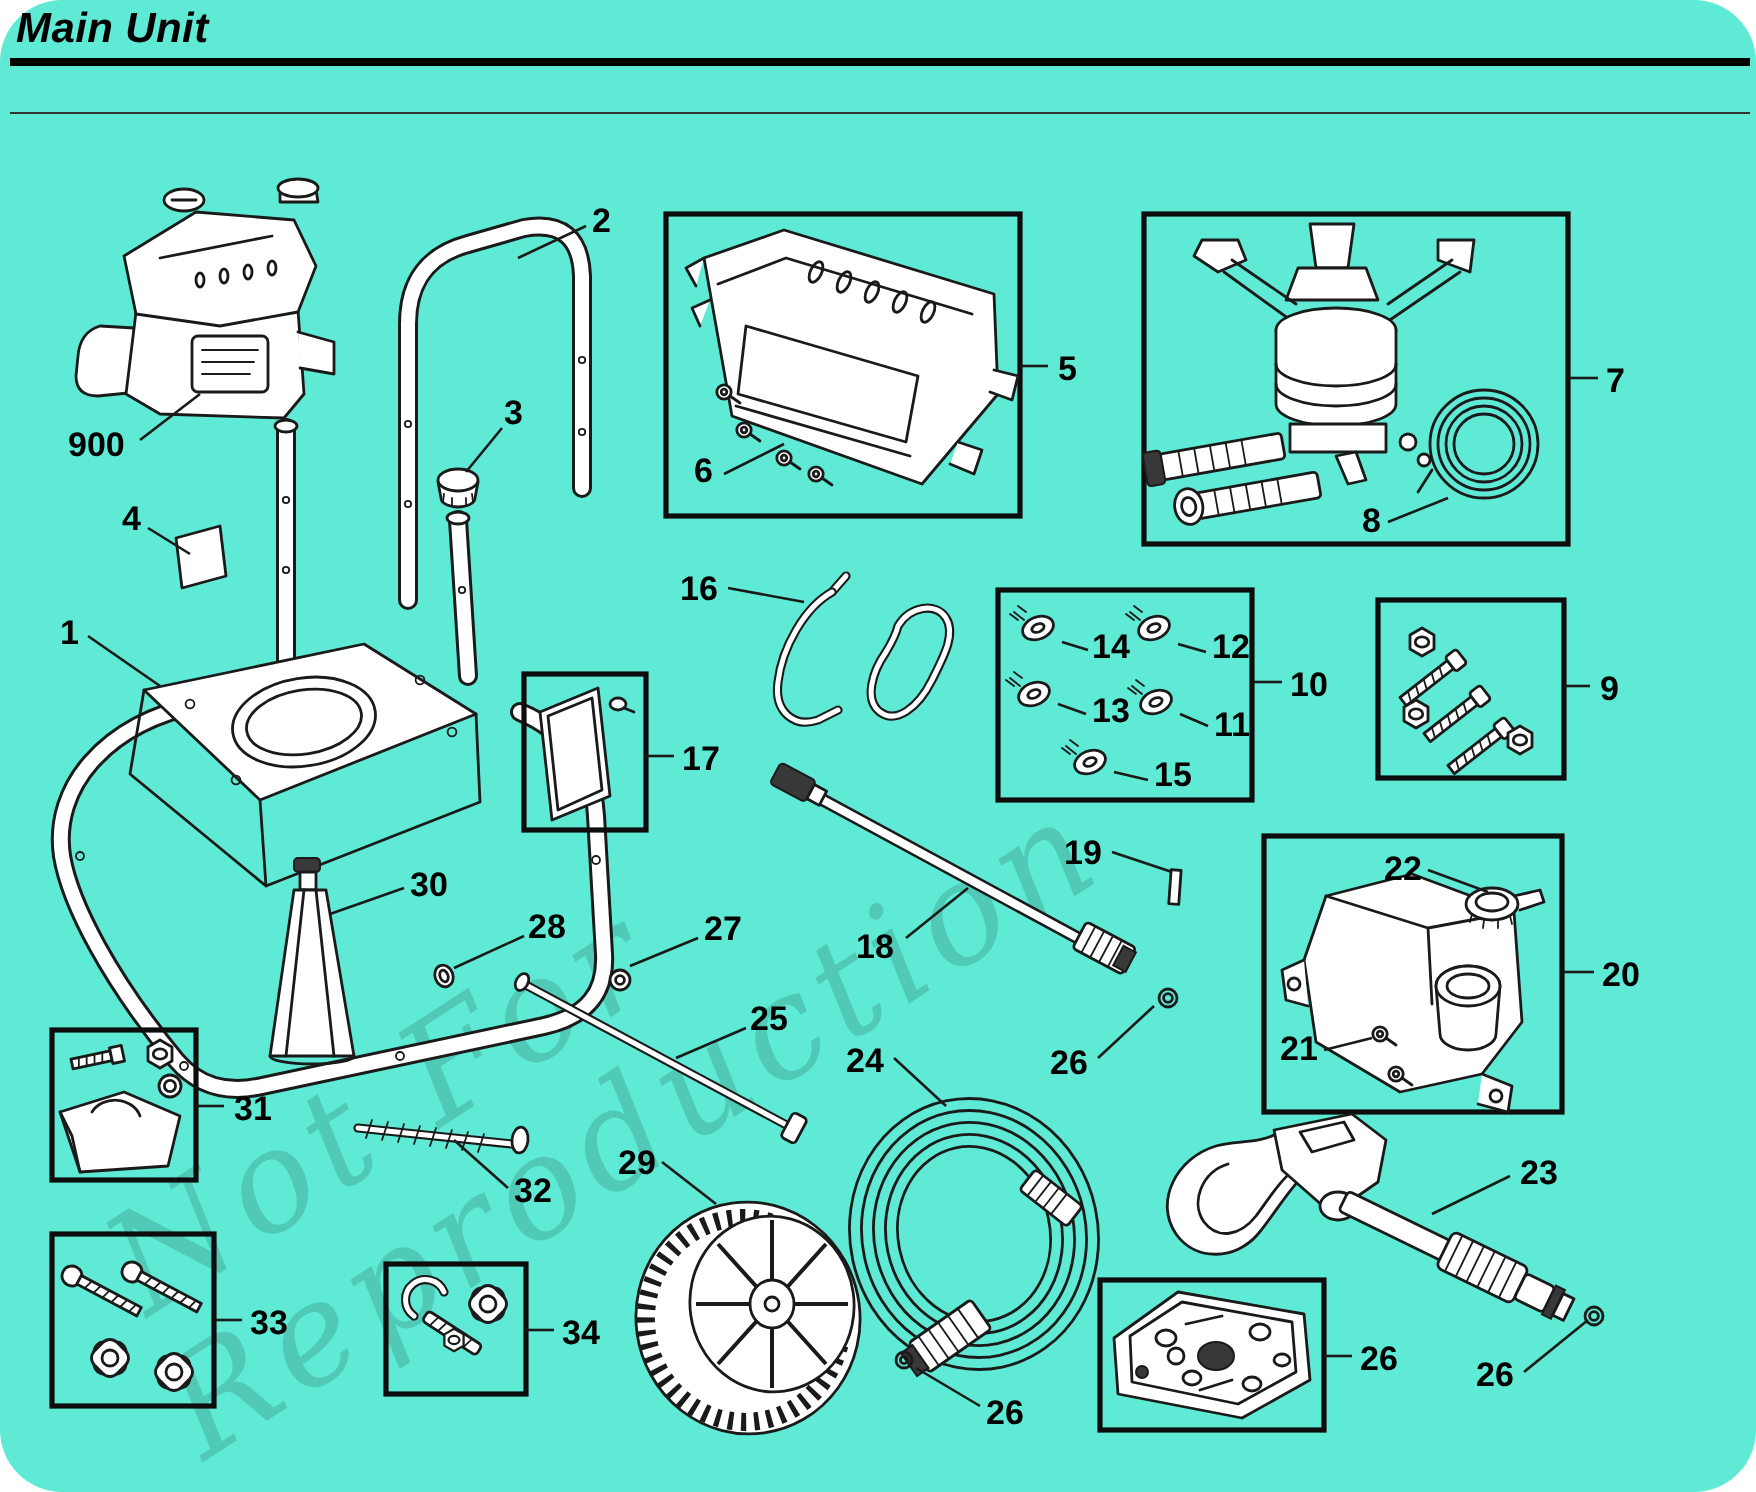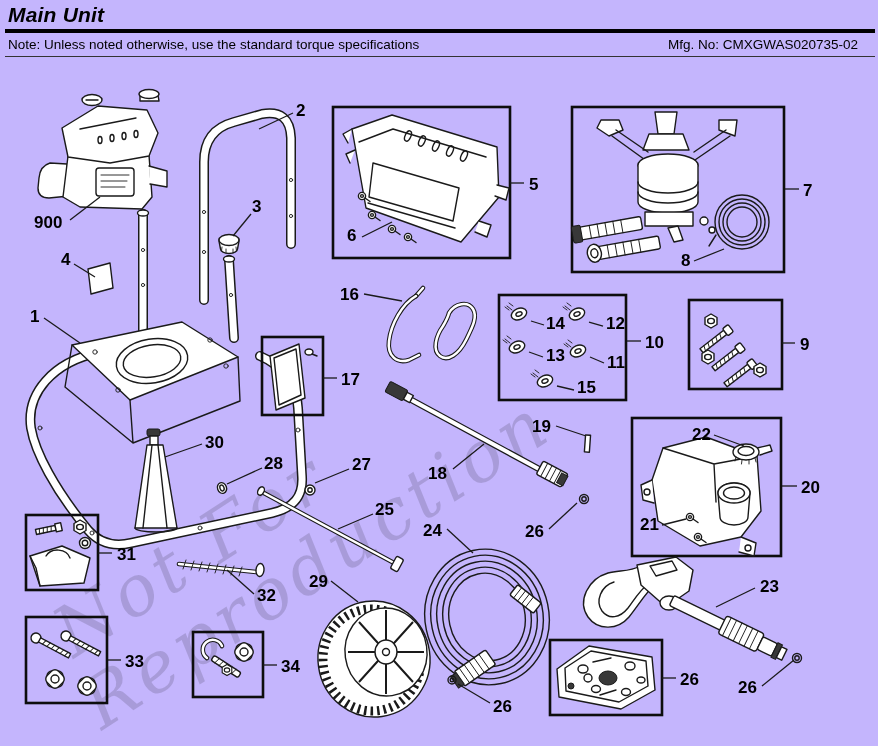--- a/index.html
+++ b/index.html
@@ -1,17 +1,17 @@
 <!DOCTYPE html>
 <html><head>
 <meta charset="utf-8">
 <style>
   html,body{margin:0;padding:0;background:#fff;}
   body{width:878px;height:746px;position:relative;overflow:hidden;font-family:"Liberation Sans",sans-serif;color:#000;}
-  .page{position:absolute;inset:0;background:#c4b5fd;}
+  .page{position:absolute;inset:0;background:#5eead4;border-radius:31px;}
   .title{position:absolute;left:8px;top:3px;font-style:italic;font-weight:bold;font-size:21px;letter-spacing:.2px;}
   .rule-thick{position:absolute;left:5px;right:3px;top:29px;height:4px;background:#000;}
   .note-row{position:absolute;left:8px;right:20px;top:37px;display:flex;justify-content:space-between;font-size:13.5px;}
   .rule-thin{position:absolute;left:5px;right:3px;top:56px;height:1px;background:#333;}
   .watermark-line{position:absolute;z-index:1;color:rgba(0,0,0,0.14);font-family:"DejaVu Serif",serif;font-style:italic;font-size:70px;line-height:1;letter-spacing:5px;white-space:nowrap;transform:rotate(-33deg);transform-origin:0 100%;pointer-events:none;}
   #wm1{left:80px;top:598px;}
   #wm2{left:108px;top:670px;}
   svg{position:absolute;left:0;top:0;z-index:2;}
   .ln{fill:none;stroke:#1a1a1a;stroke-width:1.4;stroke-linecap:round;stroke-linejoin:round;}
   .f{fill:#fff;}
@@ -29,24 +29,20 @@
   .tread{fill:none;stroke:#1a1a1a;stroke-width:9;stroke-dasharray:2.5 4;}
   .spk{fill:none;stroke:#1a1a1a;stroke-width:2;}
 </style>
 </head>
 <body>
 
 <div class="page">
 
   <div class="title">Main Unit</div>
   <div class="rule-thick"></div>
-  <div class="note-row">
-    <span>Note: Unless noted otherwise, use the standard torque specifications</span>
-    <span>Mfg. No: CMXGWAS020735-02</span>
-  </div>
   <div class="rule-thin"></div>
 
   <div id="wm1" class="watermark-line">Not For</div>
   <div id="wm2" class="watermark-line">Reproduction</div>
 
   <svg width="878" height="746" viewBox="0 0 878 746">
     <defs>
       <g id="scrw">
         <ellipse cx="0" cy="0" rx="8" ry="5.5" transform="rotate(-22)" class="ln f"></ellipse>
         <ellipse cx="0" cy="0" rx="3.2" ry="2" transform="rotate(-22)" class="ln"></ellipse>

